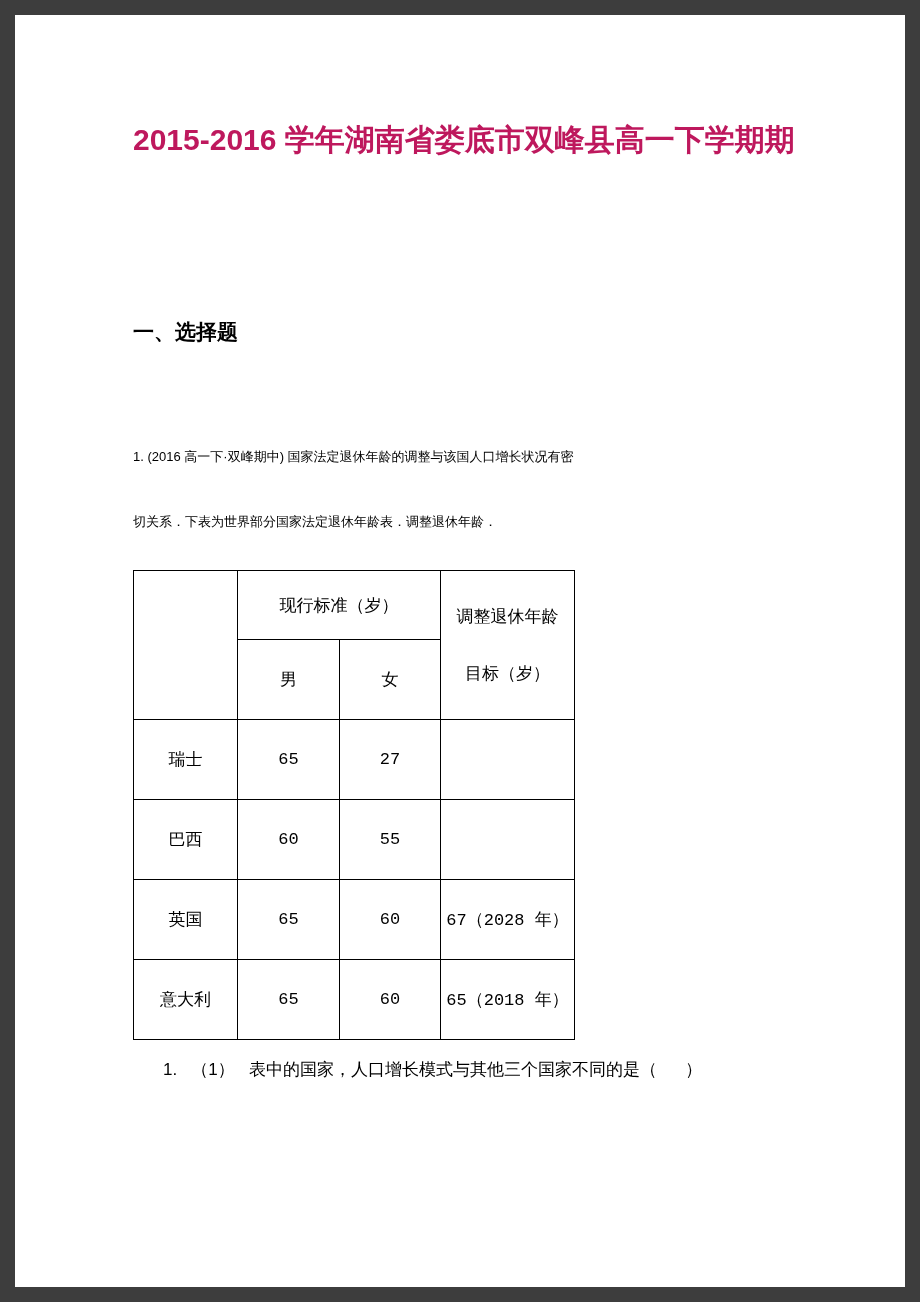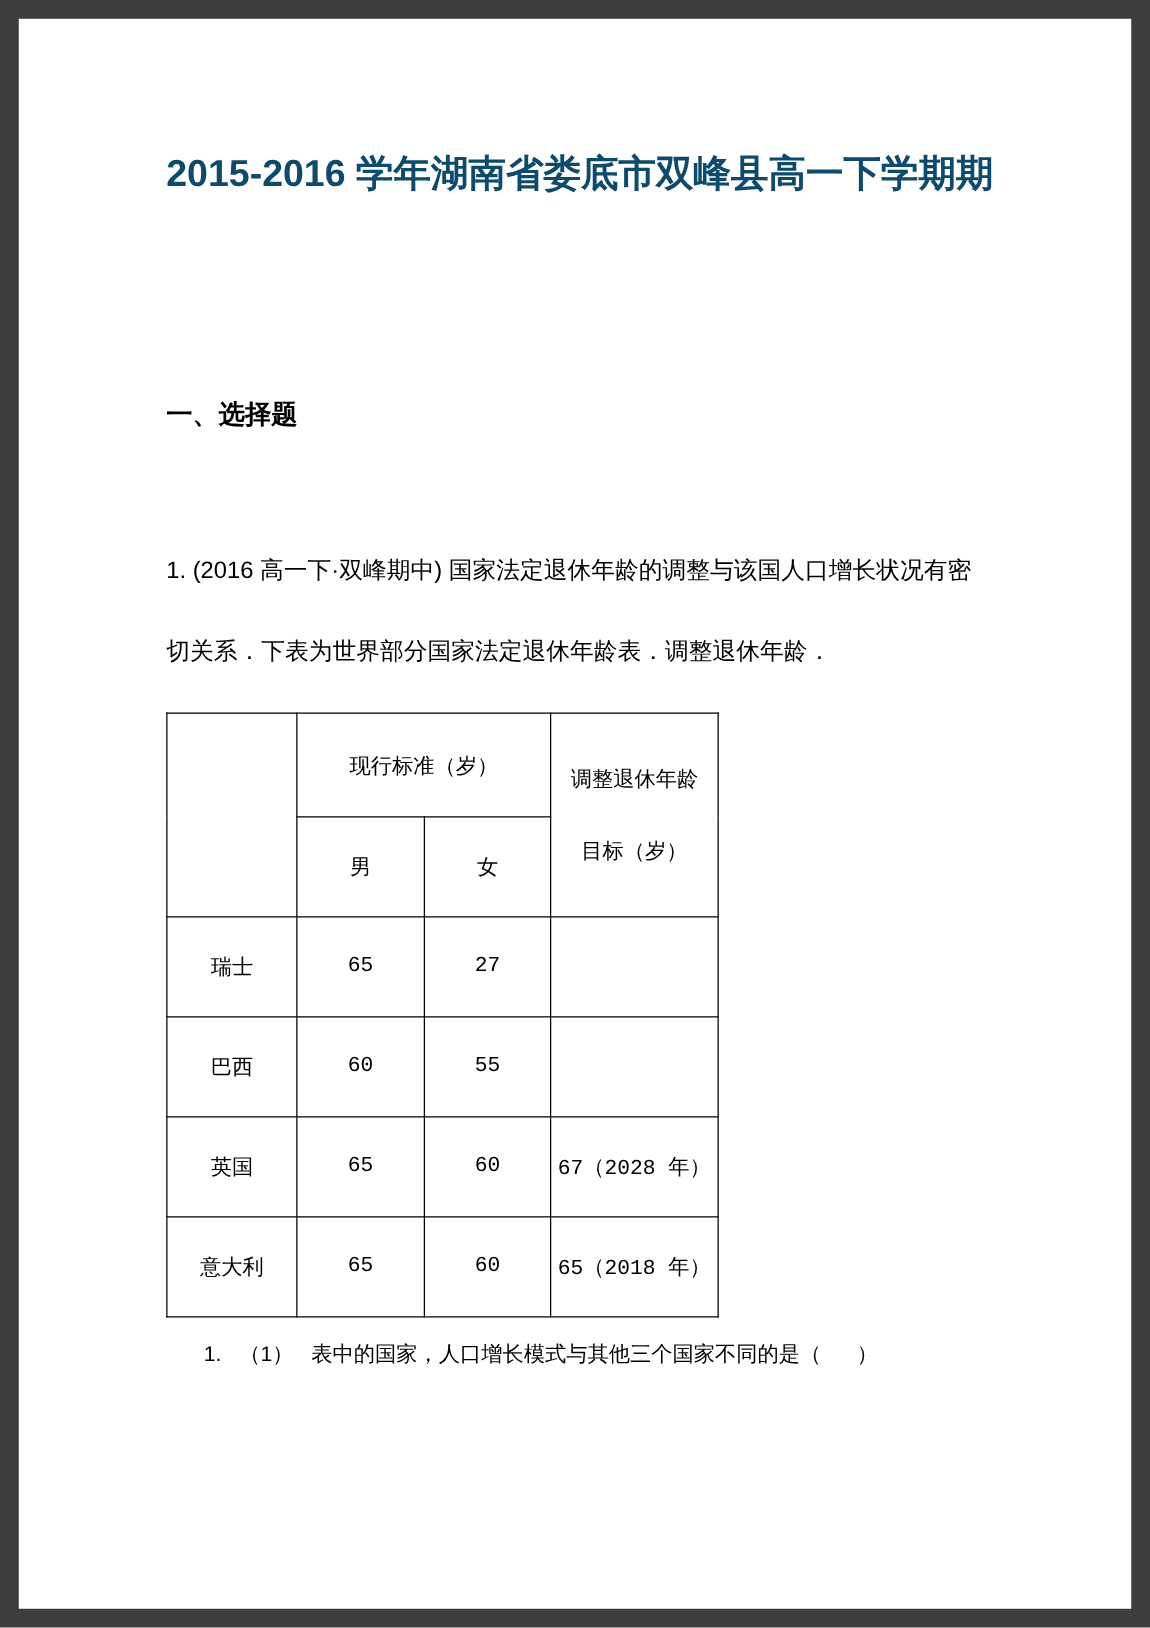--- a/index.html
+++ b/index.html
@@ -23,58 +23,58 @@
     background: #ffffff;
     color: #000000;
     padding: 0 118px;
     overflow: hidden;
   }
   .doc-title {
     margin: 0;
     padding-top: 110px;
     font-size: 30px;
     font-weight: bold;
-    color: #0c4a6e;
+    color: #be185d;
   }
   .title-line {
     display: block;
     line-height: 30px;
     white-space: nowrap;
   }
   .title-line.l2 { margin-top: 52px; }
 
   .section-heading {
     margin: 168px 0 0 0;
     font-size: 21px;
     line-height: 17px;
     font-weight: bold;
   }
 
-  .intro { margin: 108px 0 0 0; font-size: 19px; }
+  .intro { margin: 108px 0 0 0; font-size: 13px; }
   .intro-line {
     display: block;
     line-height: 17px;
     white-space: nowrap;
   }
   .intro-line + .intro-line { margin-top: 48px; }
 
   table.retire-table {
     margin-top: 40px;
     border-collapse: collapse;
     table-layout: fixed;
     width: 441px;
     font-size: 17px;
   }
   table.retire-table td {
     border: 1px solid #000;
     text-align: center;
     vertical-align: middle;
     padding: 0;
   }
-  tr.hr1 { height: 83px; }
+  tr.hr1 { height: 69px; }
   tr.hr2 { height: 80px; }
   tr.data-row { height: 80px; font-family: Liberation Mono, monospace; }
 
   td.target-h .th-line { display: block; line-height: 17px; }
   td.target-h .th-line + .th-line { margin-top: 40px; }
 
   td.target-cell {
     text-align: left;
     padding-left: 5px;
   }

